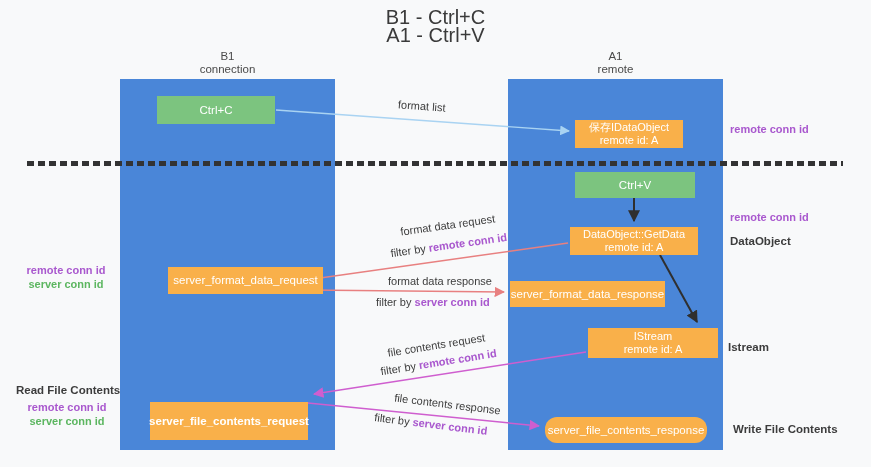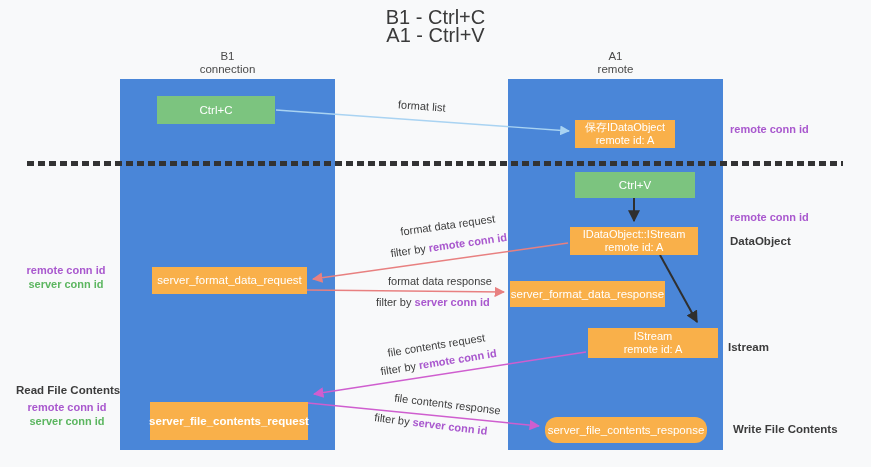--- a/index.html
+++ b/index.html
@@ -95,35 +95,35 @@
     <line class="s-red" x1="307" y1="290" x2="504" y2="292" marker-end="url(#ah-red)"></line>
     <line class="s-blk" x1="660" y1="255" x2="697" y2="322" marker-end="url(#ah-blk)"></line>
     <line class="s-mag" x1="586" y1="352" x2="314" y2="394" marker-end="url(#ah-mag)"></line>
     <line class="s-mag" x1="308" y1="403" x2="539" y2="426" marker-end="url(#ah-mag)"></line>
   </svg>
 
   <div class="abs box green" style="left:157px;top:96px;width:118px;height:28px;">
     <div>Ctrl+C</div>
   </div>
 
-  <div class="abs box orange" style="left:575px;top:120px;width:100px;height:28px;font-size:11px;">
+  <div class="abs box orange" style="left:575px;top:120px;width:108px;height:28px;font-size:11px;">
     <div>保存IDataObject</div>
     <div>remote id: A</div>
   </div>
 
   <div class="abs box green" style="left:575px;top:172px;width:120px;height:26px;">
     <div>Ctrl+V</div>
   </div>
 
   <div class="abs box orange" style="left:570px;top:227px;width:128px;height:28px;font-size:11px;">
-    <div>IDataObject::IStream</div>
+    <div>DataObject::GetData</div>
     <div>remote id: A</div>
   </div>
 
-  <div class="abs box orange" style="left:152px;top:267px;width:155px;height:27px;">
+  <div class="abs box orange" style="left:168px;top:267px;width:155px;height:27px;">
     <div>server_format_data_request</div>
   </div>
 
   <div class="abs box orange" style="left:510px;top:281px;width:155px;height:26px;">
     <div>server_format_data_response</div>
   </div>
 
   <div class="abs box orange" style="left:588px;top:328px;width:130px;height:30px;font-size:11px;">
     <div>IStream</div>
     <div>remote id: A</div>

